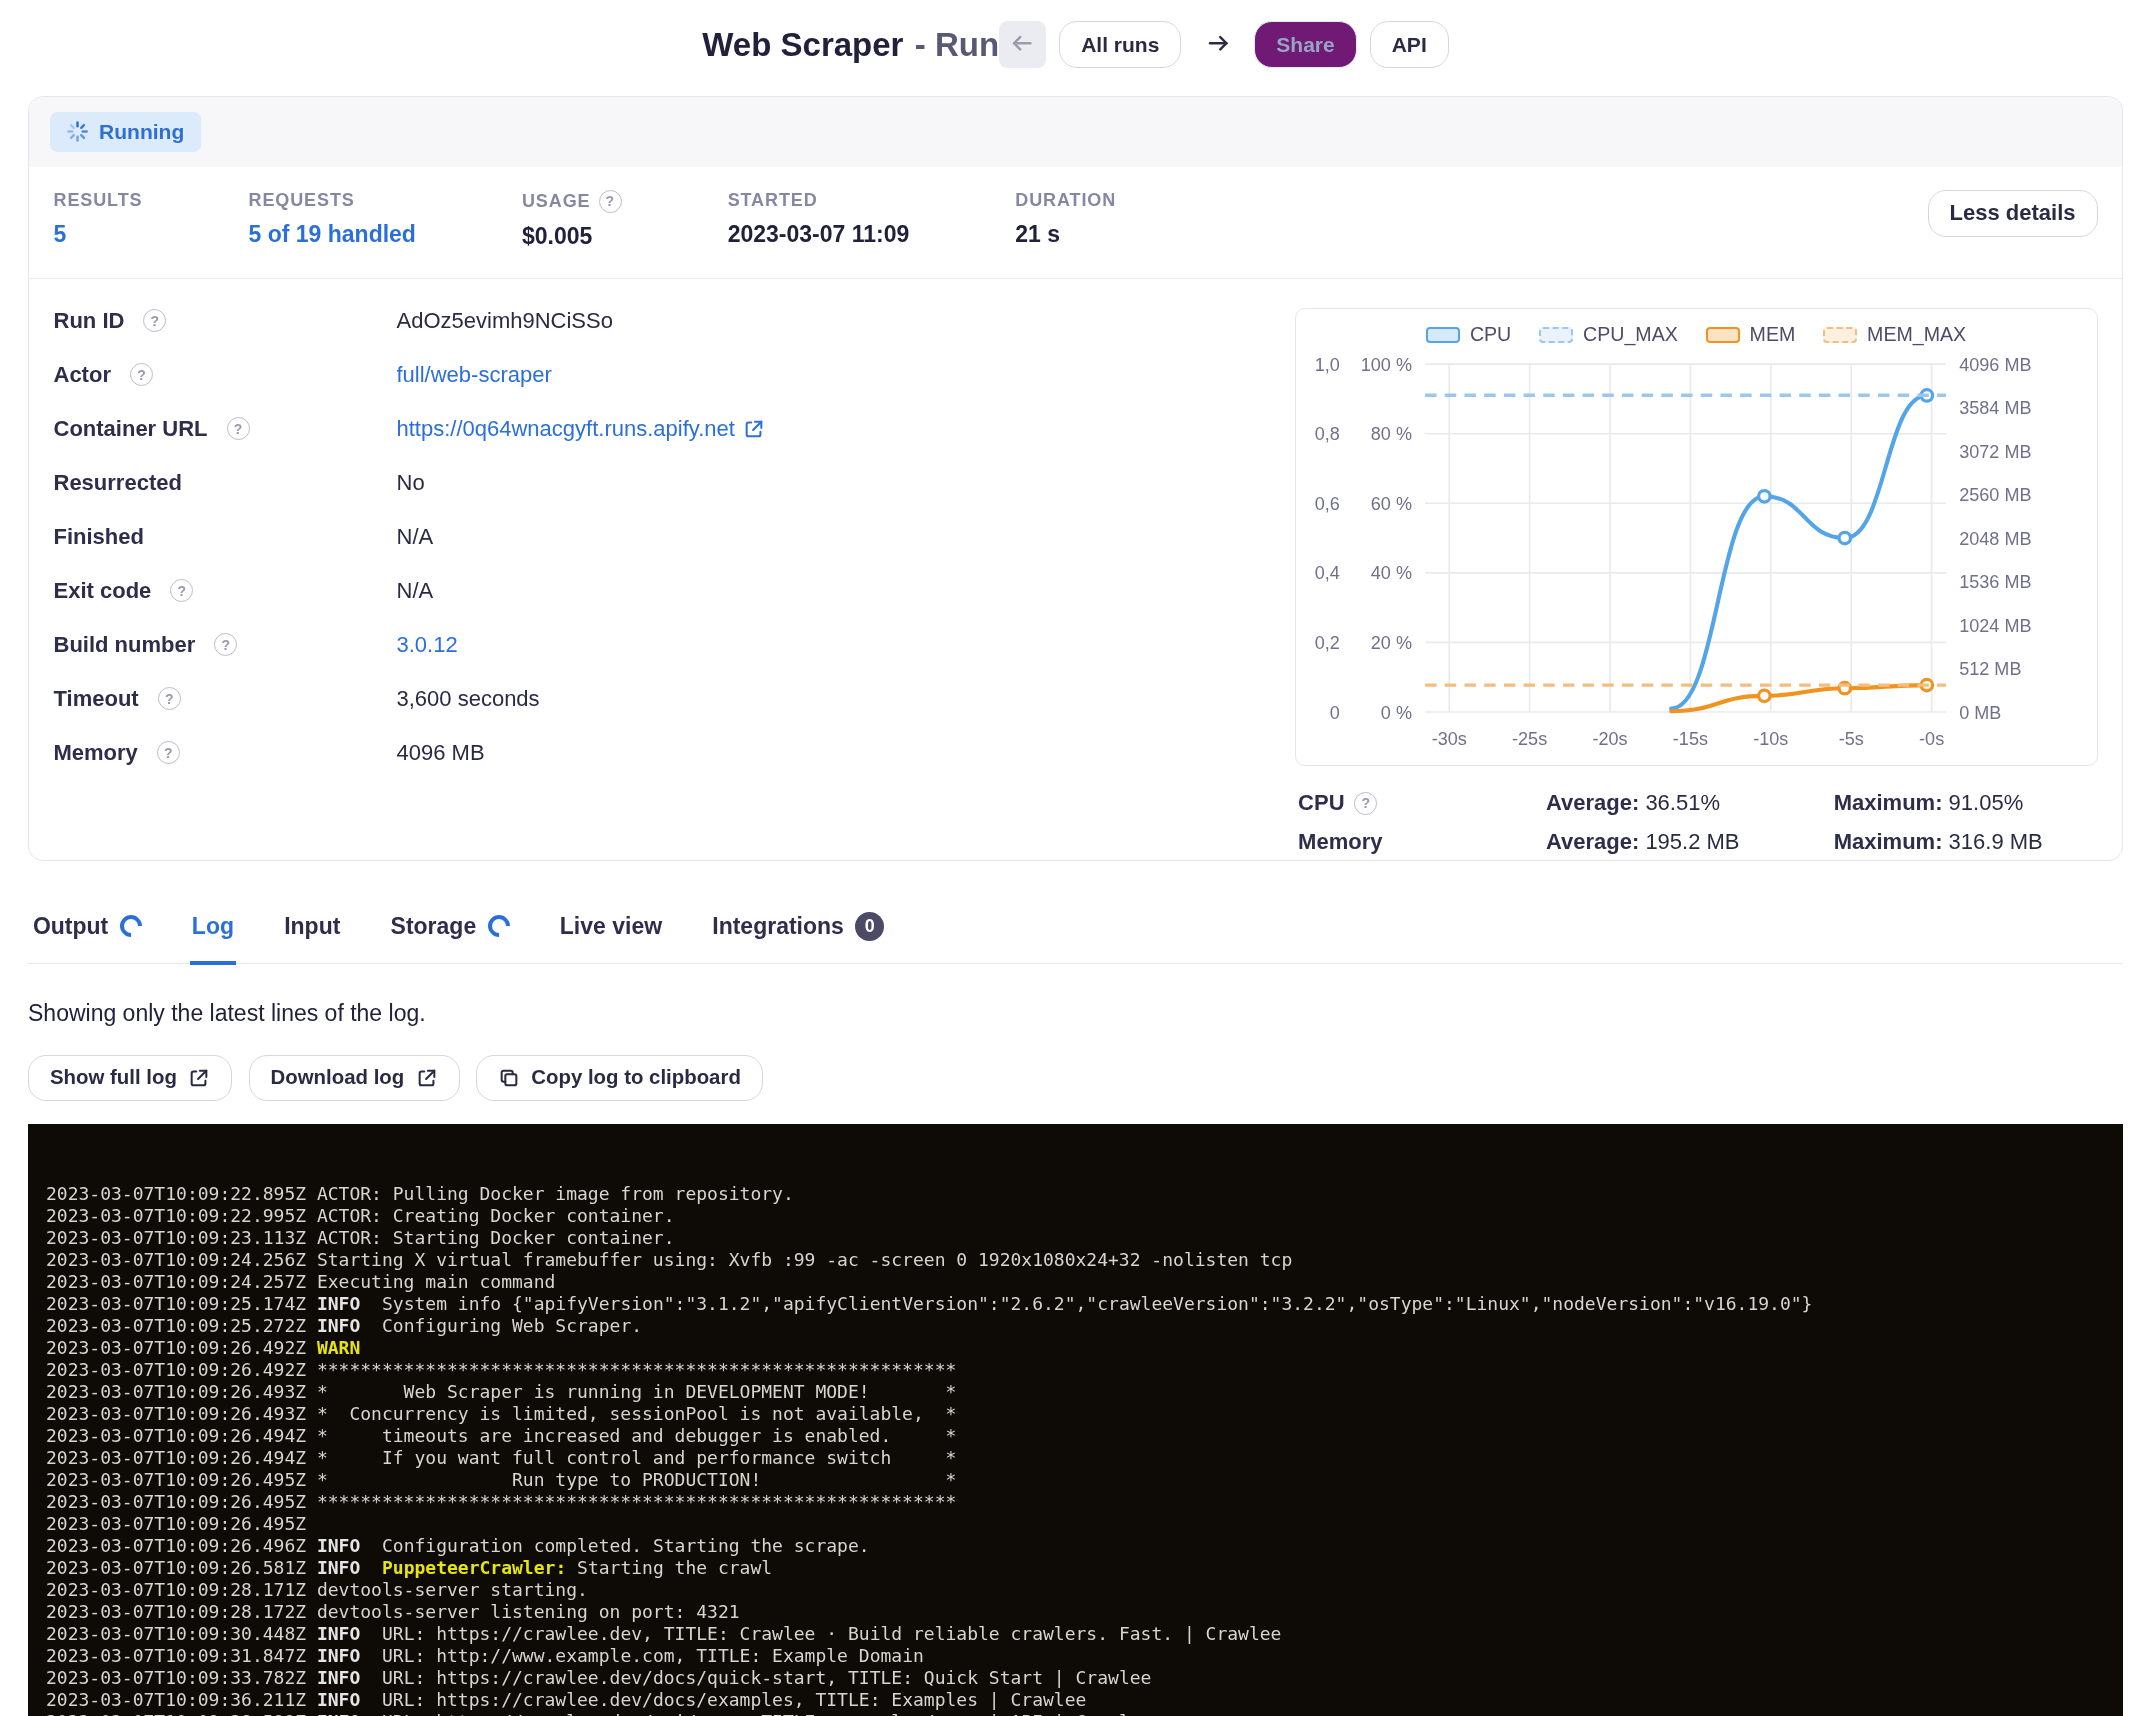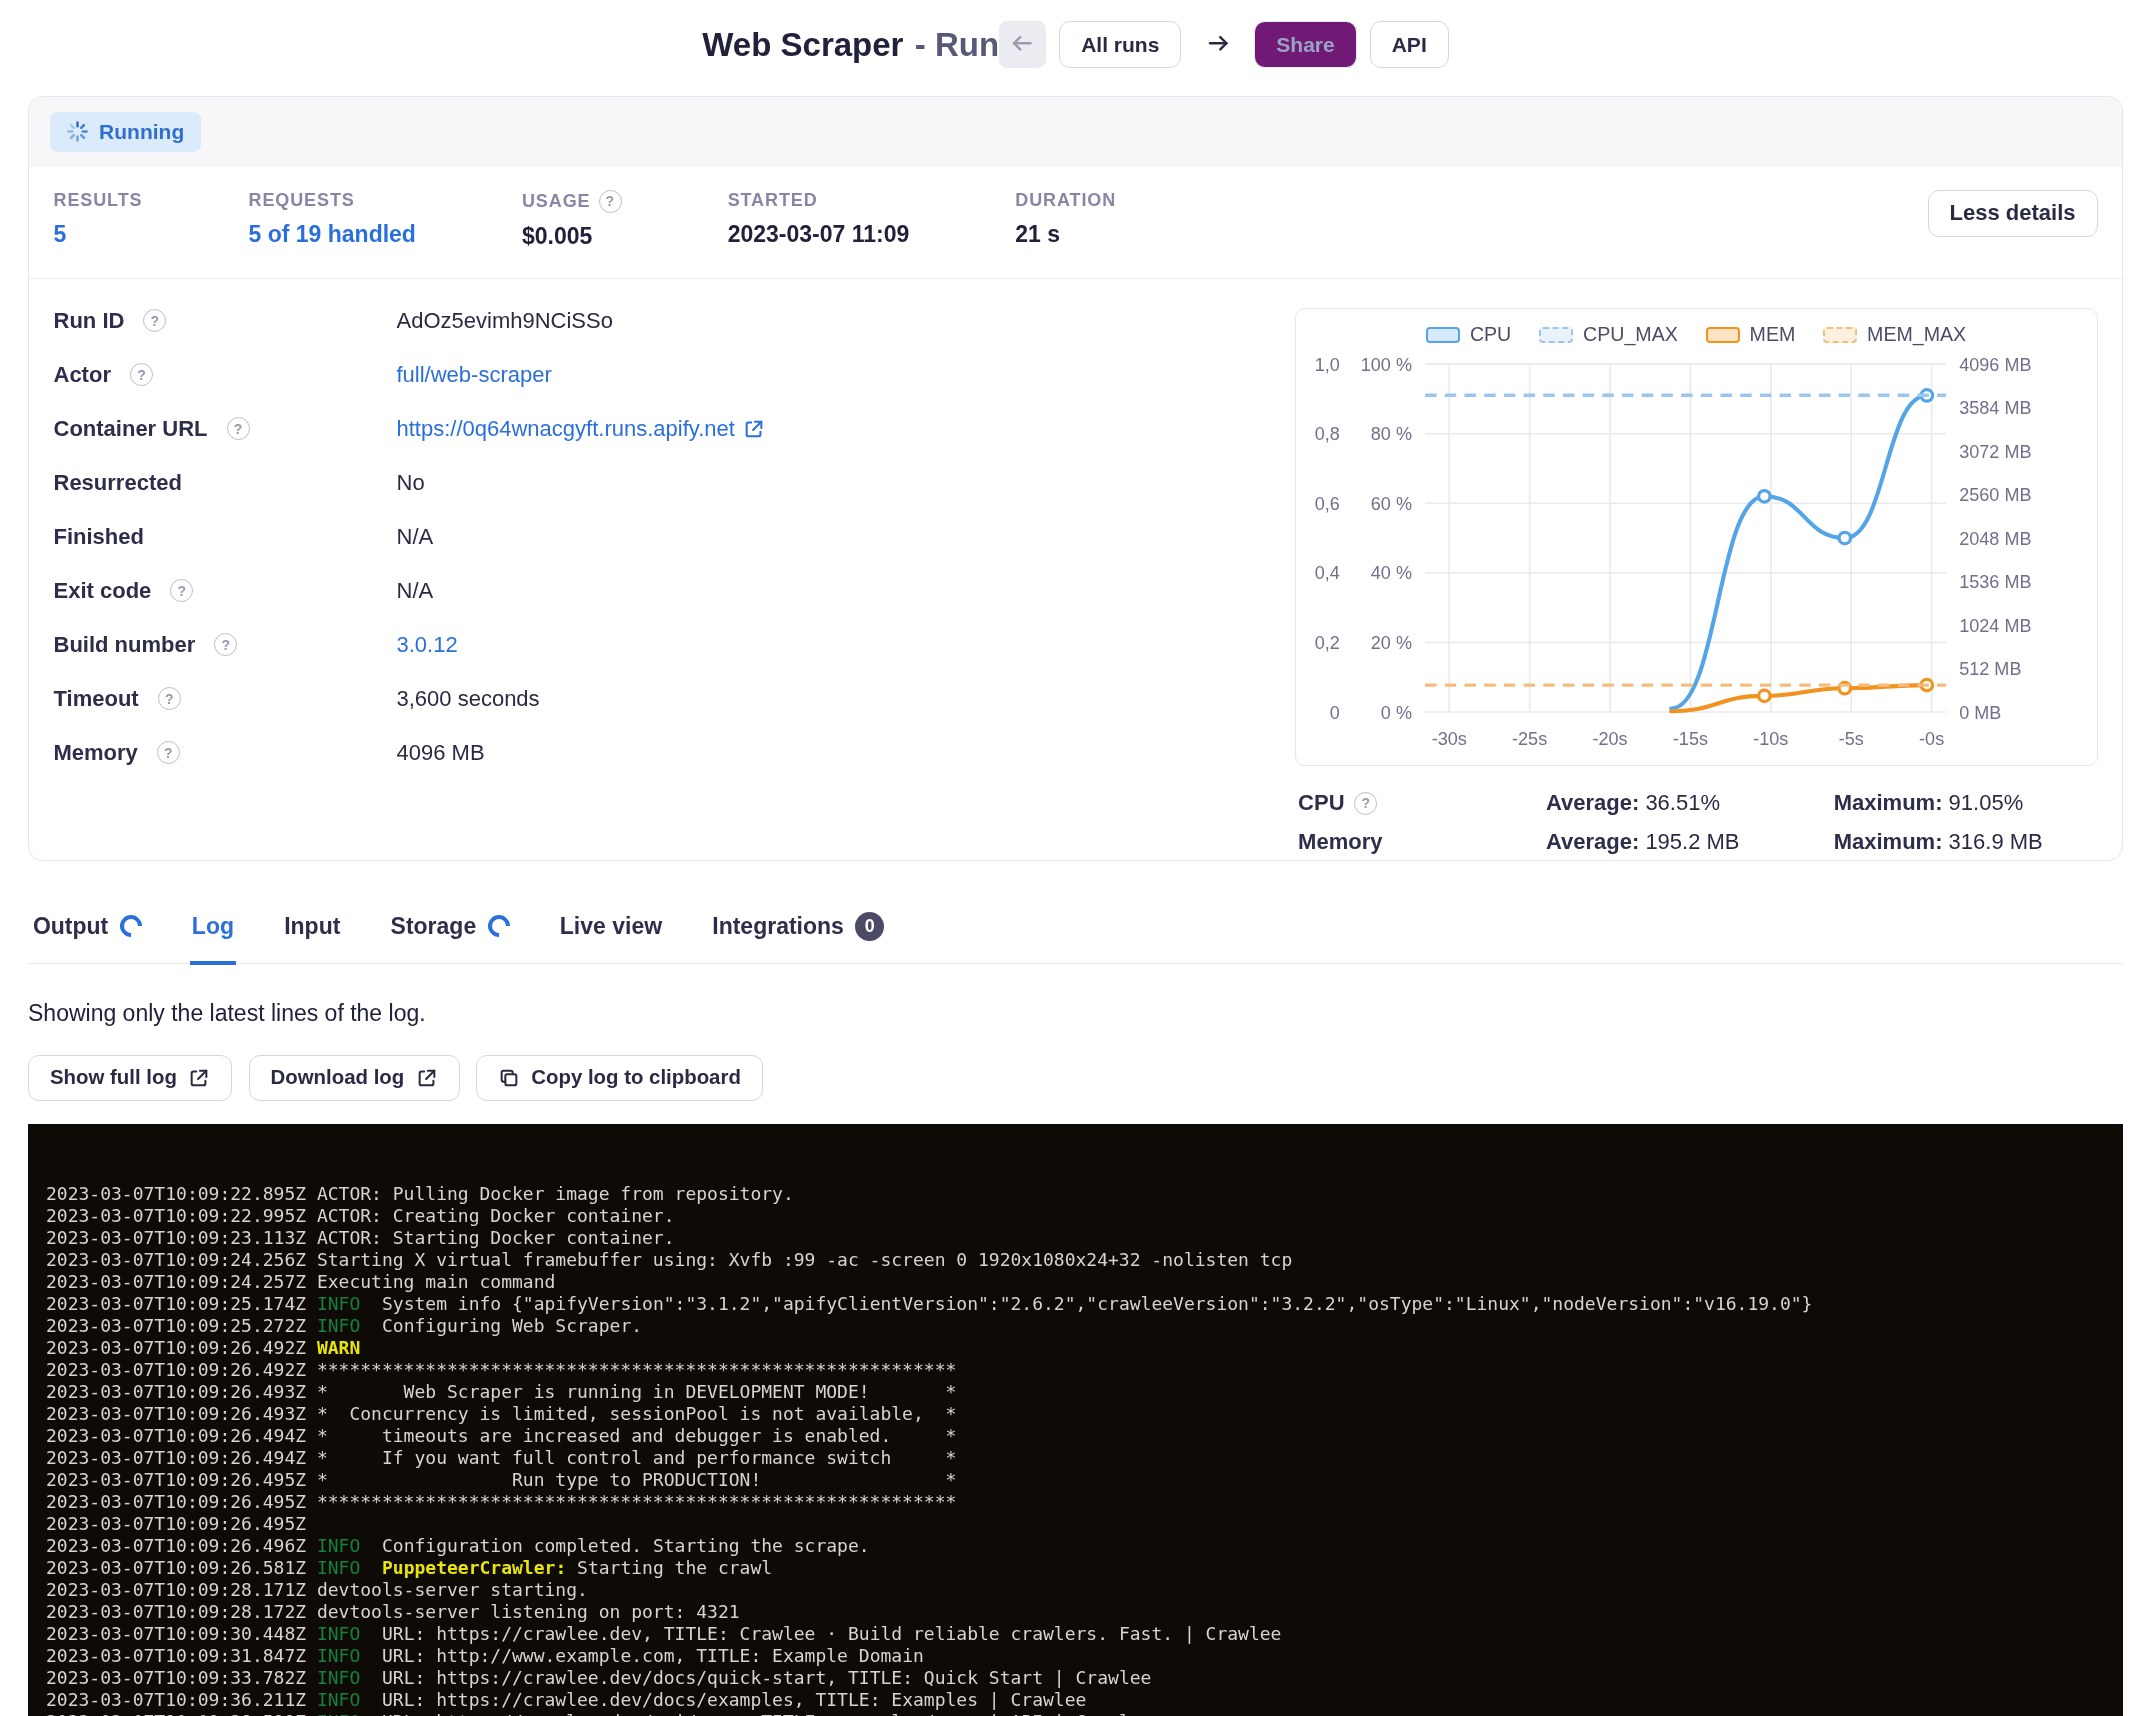--- a/index.html
+++ b/index.html
@@ -5,21 +5,21 @@
   *{box-sizing:border-box;margin:0;padding:0}
   html,body{background:#fff}
   body{width:2151px;min-height:1716px;font-family:"Liberation Sans",sans-serif;color:#21213c}
   .page{padding:21px 28px 0}
 
   
   .topbar{display:flex;justify-content:center;align-items:center}
   .title{font-size:33px;font-weight:700;color:#21213c;display:flex;gap:11.4px;align-items:baseline}
   .title .subtitle{color:#585877}
   .topbar-actions{display:flex;gap:13px;align-items:center}
-  .btn{display:inline-flex;align-items:center;gap:11.4px;height:47px;padding:0 21px;border:1.6px solid #d6d6e2;border-radius:11px;background:#fff;font-family:"Liberation Sans",sans-serif;font-size:21px;font-weight:600;color:#2a2a44;cursor:pointer;white-space:nowrap}
+  .btn{display:inline-flex;align-items:center;gap:11.4px;height:47px;padding:0 21px;border:1.6px solid #d6d6e2;border-radius:18px;background:#fff;font-family:"Liberation Sans",sans-serif;font-size:21px;font-weight:600;color:#2a2a44;cursor:pointer;white-space:nowrap}
   .icon-btn{width:47px;height:47px;display:inline-flex;align-items:center;justify-content:center;border:none;border-radius:8.2px;cursor:pointer}
   .icon-btn.muted{background:#ebebf2;color:#9b9bb0}
   .icon-btn.plain{background:transparent;color:#2a2a44}
   .icon-btn svg{width:24.5px;height:24.5px}
   .btn.ghosted{background:#701a75;border-color:#e3e9f6;color:#97a4c4}
 
   
   .run-card{margin-top:28px;border:1.6px solid #e5e5ee;border-radius:14.7px;overflow:hidden}
   .card-strip{background:#f7f7fa;padding:14.7px 21px}
   .badge{display:inline-flex;align-items:center;gap:9.8px;background:#dcebfc;color:#2f6fd0;font-size:21px;font-weight:600;border-radius:7.3px;padding:8.2px 16.3px}
@@ -63,21 +63,21 @@
   .tab.active{color:#2a6fdb;border-bottom-color:#2a6fdb}
   .spinner-arc{width:22px;height:22px;border-radius:50%;border:4.1px solid #2a6fdb;border-right-color:transparent;transform:rotate(45deg);flex:none}
   .tab-badge{min-width:29px;height:29px;border-radius:50%;background:#4b4b66;color:#fff;font-size:18px;font-weight:700;display:inline-flex;align-items:center;justify-content:center}
 
   
   .log-notice{margin:36px 0 28px;font-size:23px;color:#21213c}
   .log-actions{display:flex;gap:16.3px}
   .log-actions .btn{font-size:20.4px;height:46px;gap:11.4px}
   .bicon{width:22px;height:22px;color:#2a2a44;display:inline-flex}
   .terminal{position:relative;margin-top:23px;background:#0e0b06;padding:14.7px 18px 44px;font-family:"DejaVu Sans Mono",monospace;font-size:18px;line-height:22px;color:#d8d5cf;white-space:pre;overflow:hidden}
-  .lg-i{color:#15803d;font-weight:400}
+  .lg-i{color:#e5e5e5;font-weight:700}
   .lg-w{color:#e8e50a;font-weight:700}
   .lg-y{color:#e8e50a;font-weight:700}
 </style>
 </head>
 <body>
 
 <div class="page" data-interactable="false">
 
   <header class="topbar" data-interactable="false">
     <h1 class="title" data-interactable="false">

